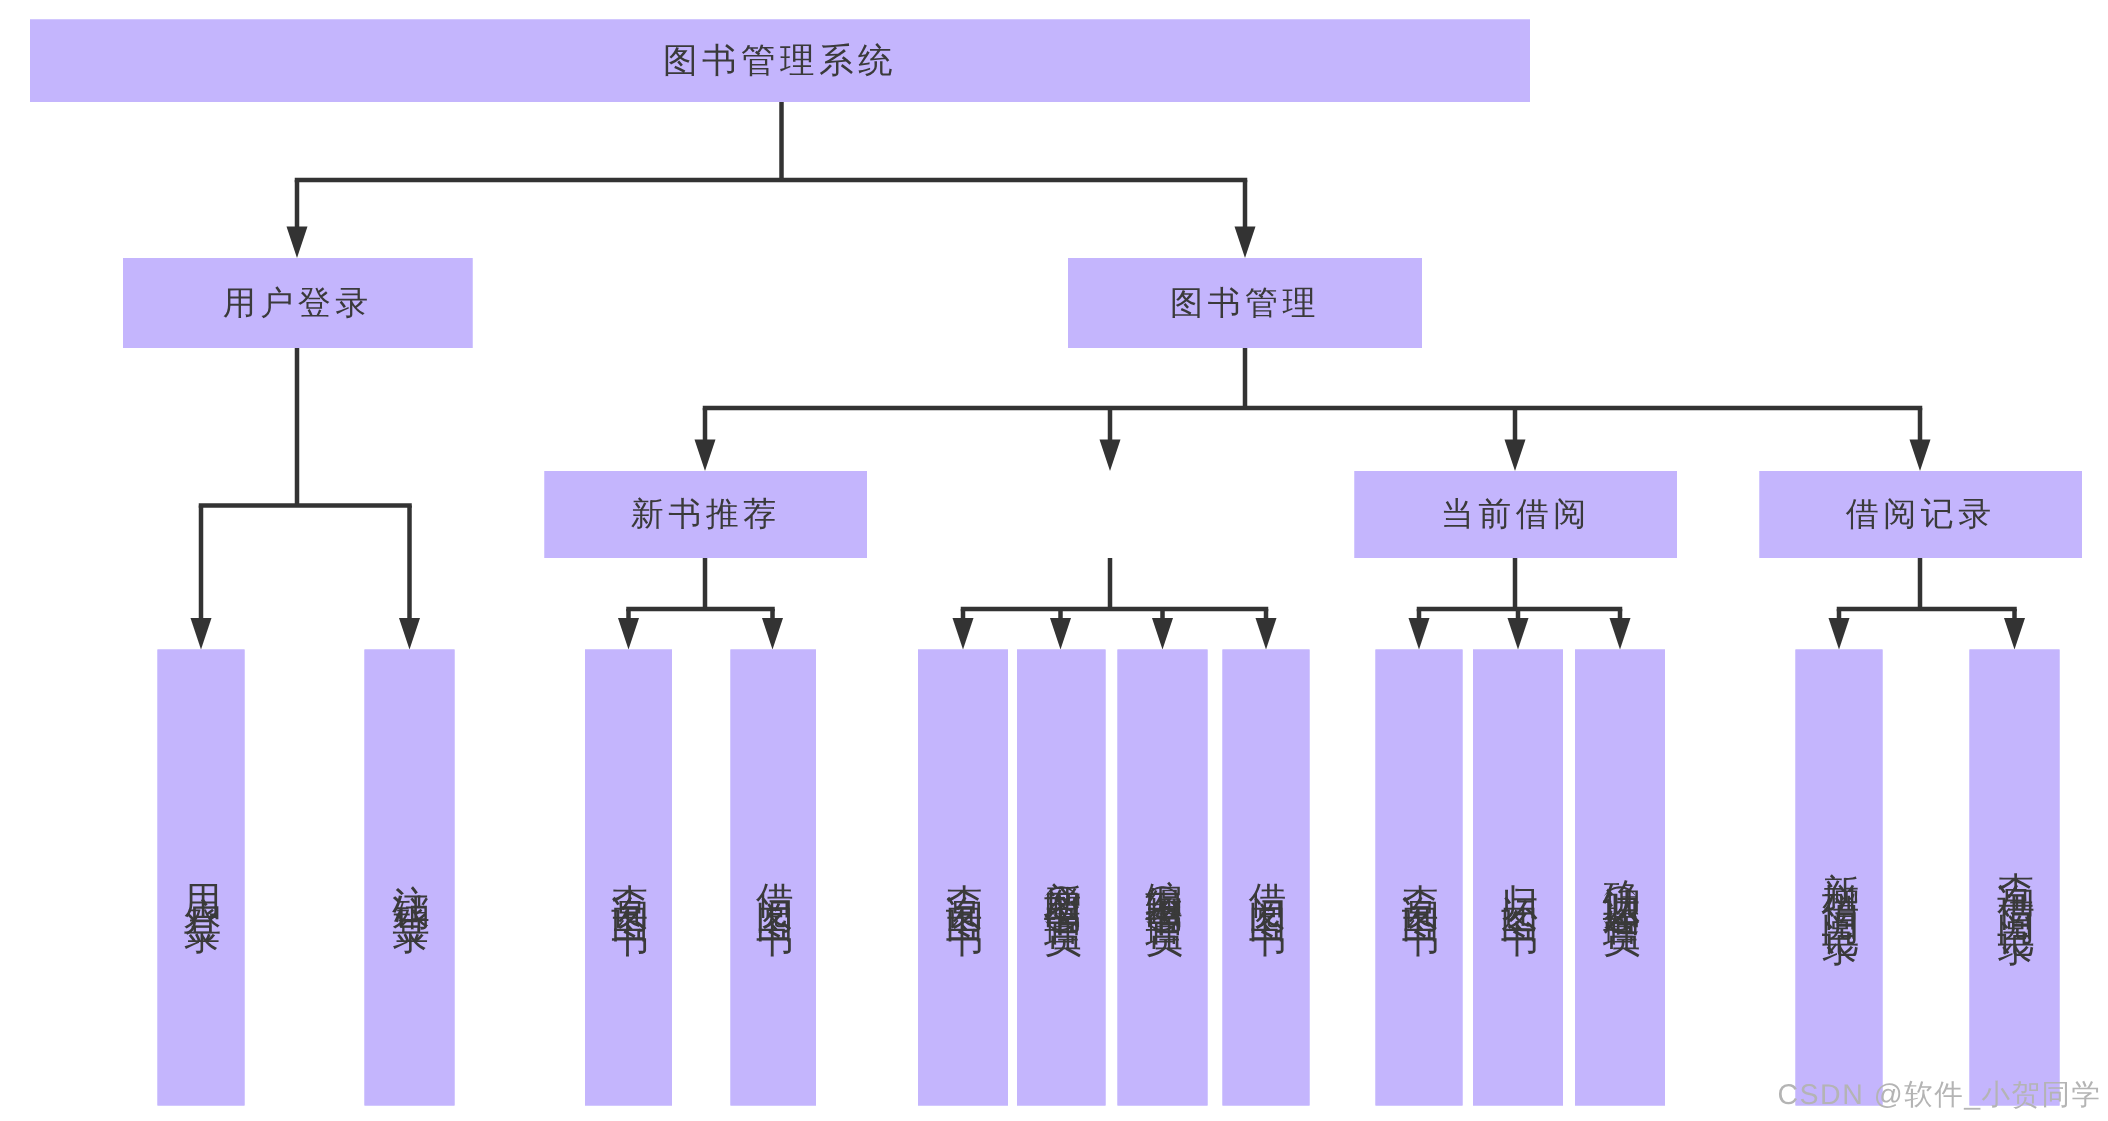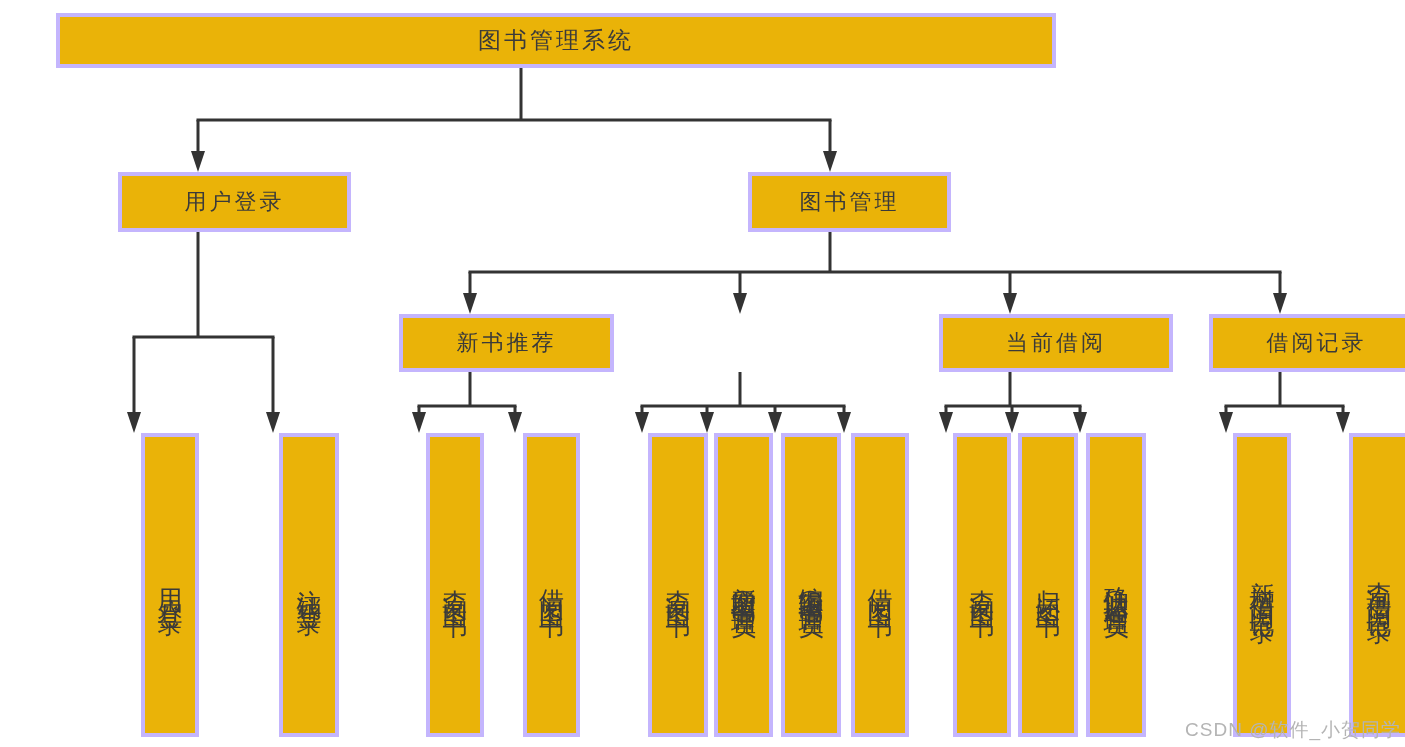--- a/index.html
+++ b/index.html
@@ -14,27 +14,26 @@
   .connector-layer {
     position: absolute;
     left: 0; top: 0;
     width: 1405px; height: 747px;
     z-index: 1;
   }
   .node {
     position: absolute;
     box-sizing: border-box;
     border: 4px solid #c4b5fd;
-    background: #eab308;
+    background: #c4b5fd;
     display: flex;
     align-items: center;
     justify-content: center;
     color: #3a3a3a;
     z-index: 2;
-    margin-left: 36px;
   }
   .h-node {
     font-size: 22px;
     letter-spacing: 3px;
     white-space: nowrap;
   }
   .root-node { font-size: 23px; }
   .v-node {
     writing-mode: vertical-rl;
     text-orientation: mixed;
@@ -110,24 +109,24 @@
       <line x1="1224.5" y1="406" x2="1344.5" y2="406" stroke="#333333" stroke-width="3"></line>
       <line x1="1226" y1="406" x2="1226" y2="417" stroke="#333333" stroke-width="3"></line>
       <polygon points="1219,412 1233,412 1226,433" fill="#333333"></polygon>
       <line x1="1343" y1="406" x2="1343" y2="417" stroke="#333333" stroke-width="3"></line>
       <polygon points="1336,412 1350,412 1343,433" fill="#333333"></polygon>
     </svg>
 
   <div class="node h-node root-node" style="left:20px; top:13px; width:1000px; height:55px;">图书管理系统</div>
 
   <div class="node h-node" style="left:82px; top:172px; width:233px; height:60px;">用户登录</div>
-  <div class="node h-node" style="left:712px; top:172px; width:203px; height:60px;">图书管理</div>
+  <div class="node h-node" style="left:712px; top:172px; width:236px; height:60px;">图书管理</div>
 
   <div class="node h-node" style="left:363px; top:314px; width:215px; height:58px;text-align:right;">新书推荐</div>
-  <div class="node h-node" style="left:903px; top:314px; width:234px; height:58px;">当前借阅</div>
+  <div class="node h-node" style="left:903px; top:314px; width:215px; height:58px;">当前借阅</div>
   <div class="node h-node" style="left:1173px; top:314px; width:215px; height:58px;">借阅记录</div>
 
   <div class="node v-node" style="left:105px; top:433px; width:58px; height:304px;">用户登录</div>
   <div class="node v-node" style="left:243px; top:433px; width:60px; height:304px;">注销登录</div>
 
   <div class="node v-node" style="left:390px; top:433px; width:58px; height:304px;">查询图书</div>
   <div class="node v-node" style="left:487px; top:433px; width:57px; height:304px;">借阅图书</div>
 
   <div class="node v-node" style="left:612px; top:433px; width:60px; height:304px;">查询图书</div>
   <div class="node v-node v-long" style="left:678px; top:433px; width:59px; height:304px;">新增图书（管理员）</div>

